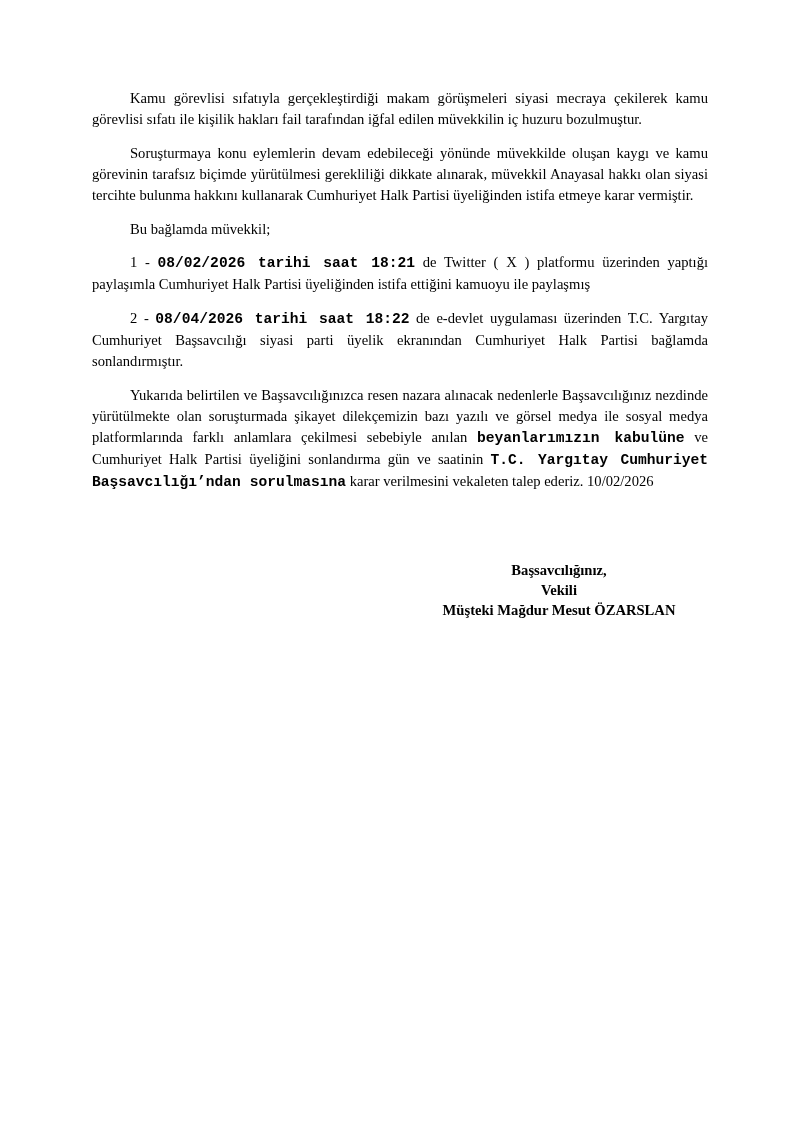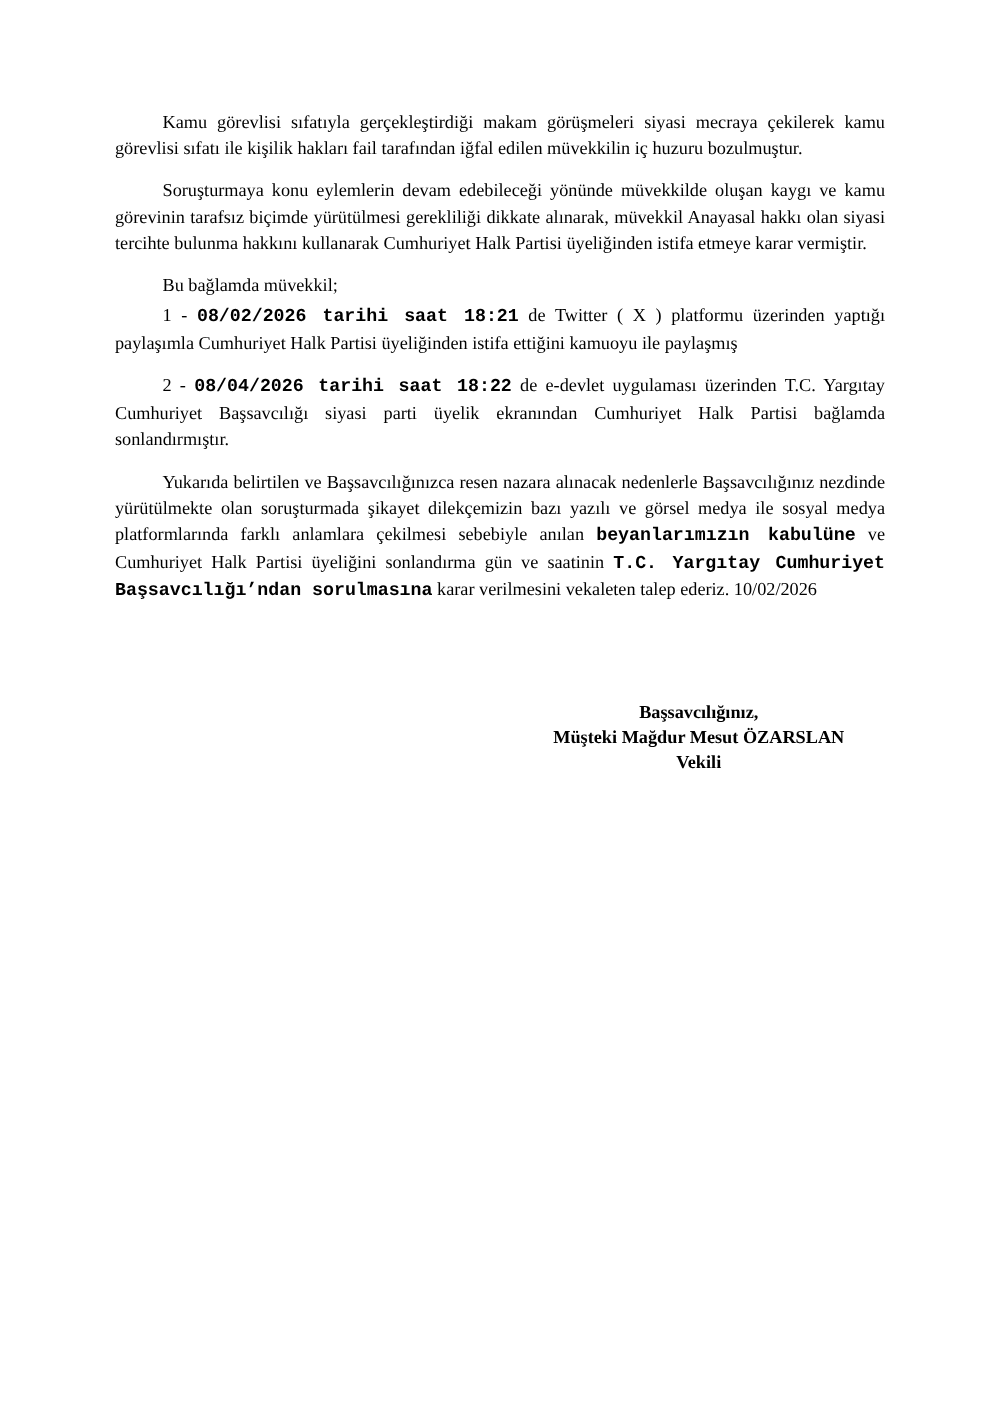--- a/index.html
+++ b/index.html
@@ -31,21 +31,21 @@
     line-height: 21px;
     text-align: justify;
     text-justify: inter-word;
     text-indent: 38px;
     hyphens: none;
   }
   p.para:last-child {
     margin-bottom: 8px;
   }
   p.tight {
-    margin-bottom: 3px;
+    margin-bottom: 12px;
   }
   b, .bold {
     font-weight: bold;
     font-family: Liberation Mono, monospace;
   }
   .signature {
     position: absolute;
     left: 430px;
     top: 560px;
     width: 258px;
@@ -74,17 +74,17 @@
     <p class="para"><span>1 - </span><b>08/02/2026 tarihi saat 18:21</b><span> de Twitter ( X ) platformu üzerinden yaptığı paylaşımla Cumhuriyet Halk Partisi üyeliğinden istifa ettiğini kamuoyu ile paylaşmış</span></p>
 
     <p class="para"><span>2 - </span><b>08/04/2026 tarihi saat 18:22</b><span> de e-devlet uygulaması üzerinden T.C. Yargıtay Cumhuriyet Başsavcılığı siyasi parti üyelik ekranından Cumhuriyet Halk Partisi bağlamda sonlandırmıştır.</span></p>
 
     <p class="para"><span>Yukarıda belirtilen ve Başsavcılığınızca resen nazara alınacak nedenlerle Başsavcılığınız nezdinde yürütülmekte olan soruşturmada şikayet dilekçemizin bazı yazılı ve görsel medya ile sosyal medya platformlarında farklı anlamlara çekilmesi sebebiyle anılan </span><b>beyanlarımızın kabulüne</b><span> ve Cumhuriyet Halk Partisi üyeliğini sonlandırma gün ve saatinin </span><b>T.C. Yargıtay Cumhuriyet Başsavcılığı’ndan sorulmasına</b><span> karar verilmesini vekaleten talep ederiz. 10/02/2026</span></p>
 
   </div>
 
   <div class="signature">
     <div>Başsavcılığınız,</div>
+    <div>Vekili</div>
     <div>Müşteki Mağdur Mesut ÖZARSLAN</div>
-    <div>Vekili</div>
   </div>
 
 </div>
 
 </body></html>

